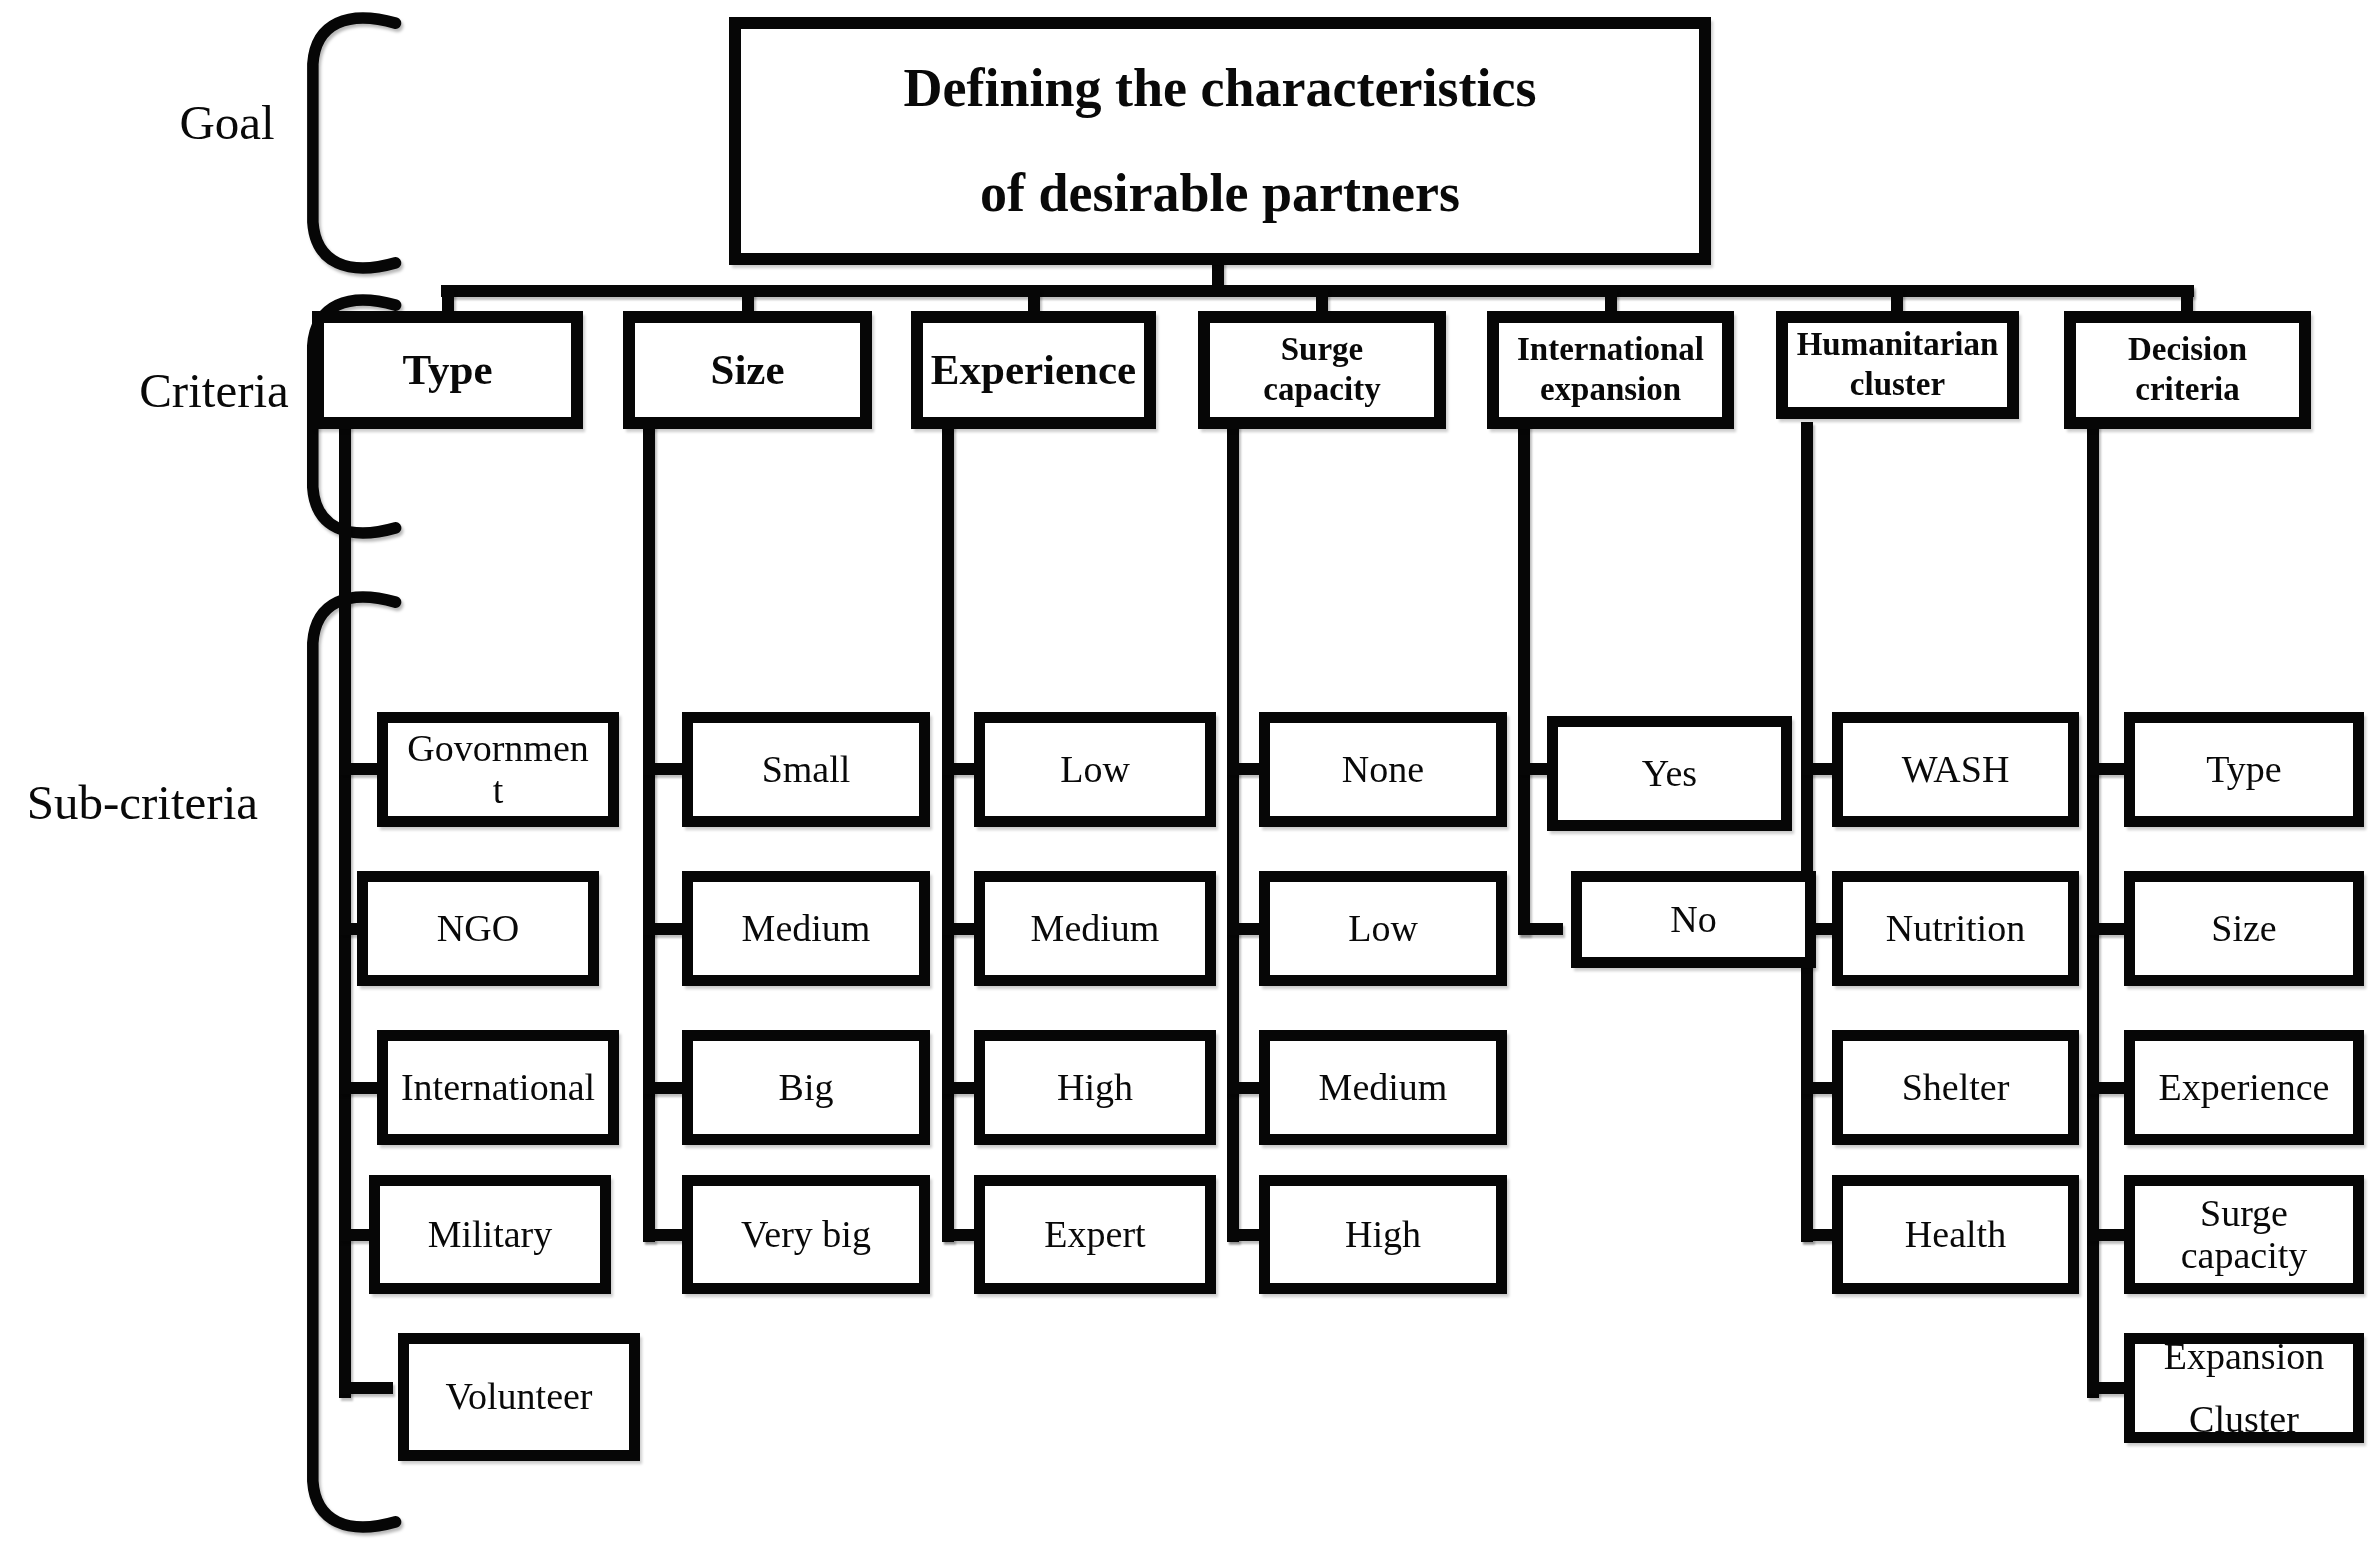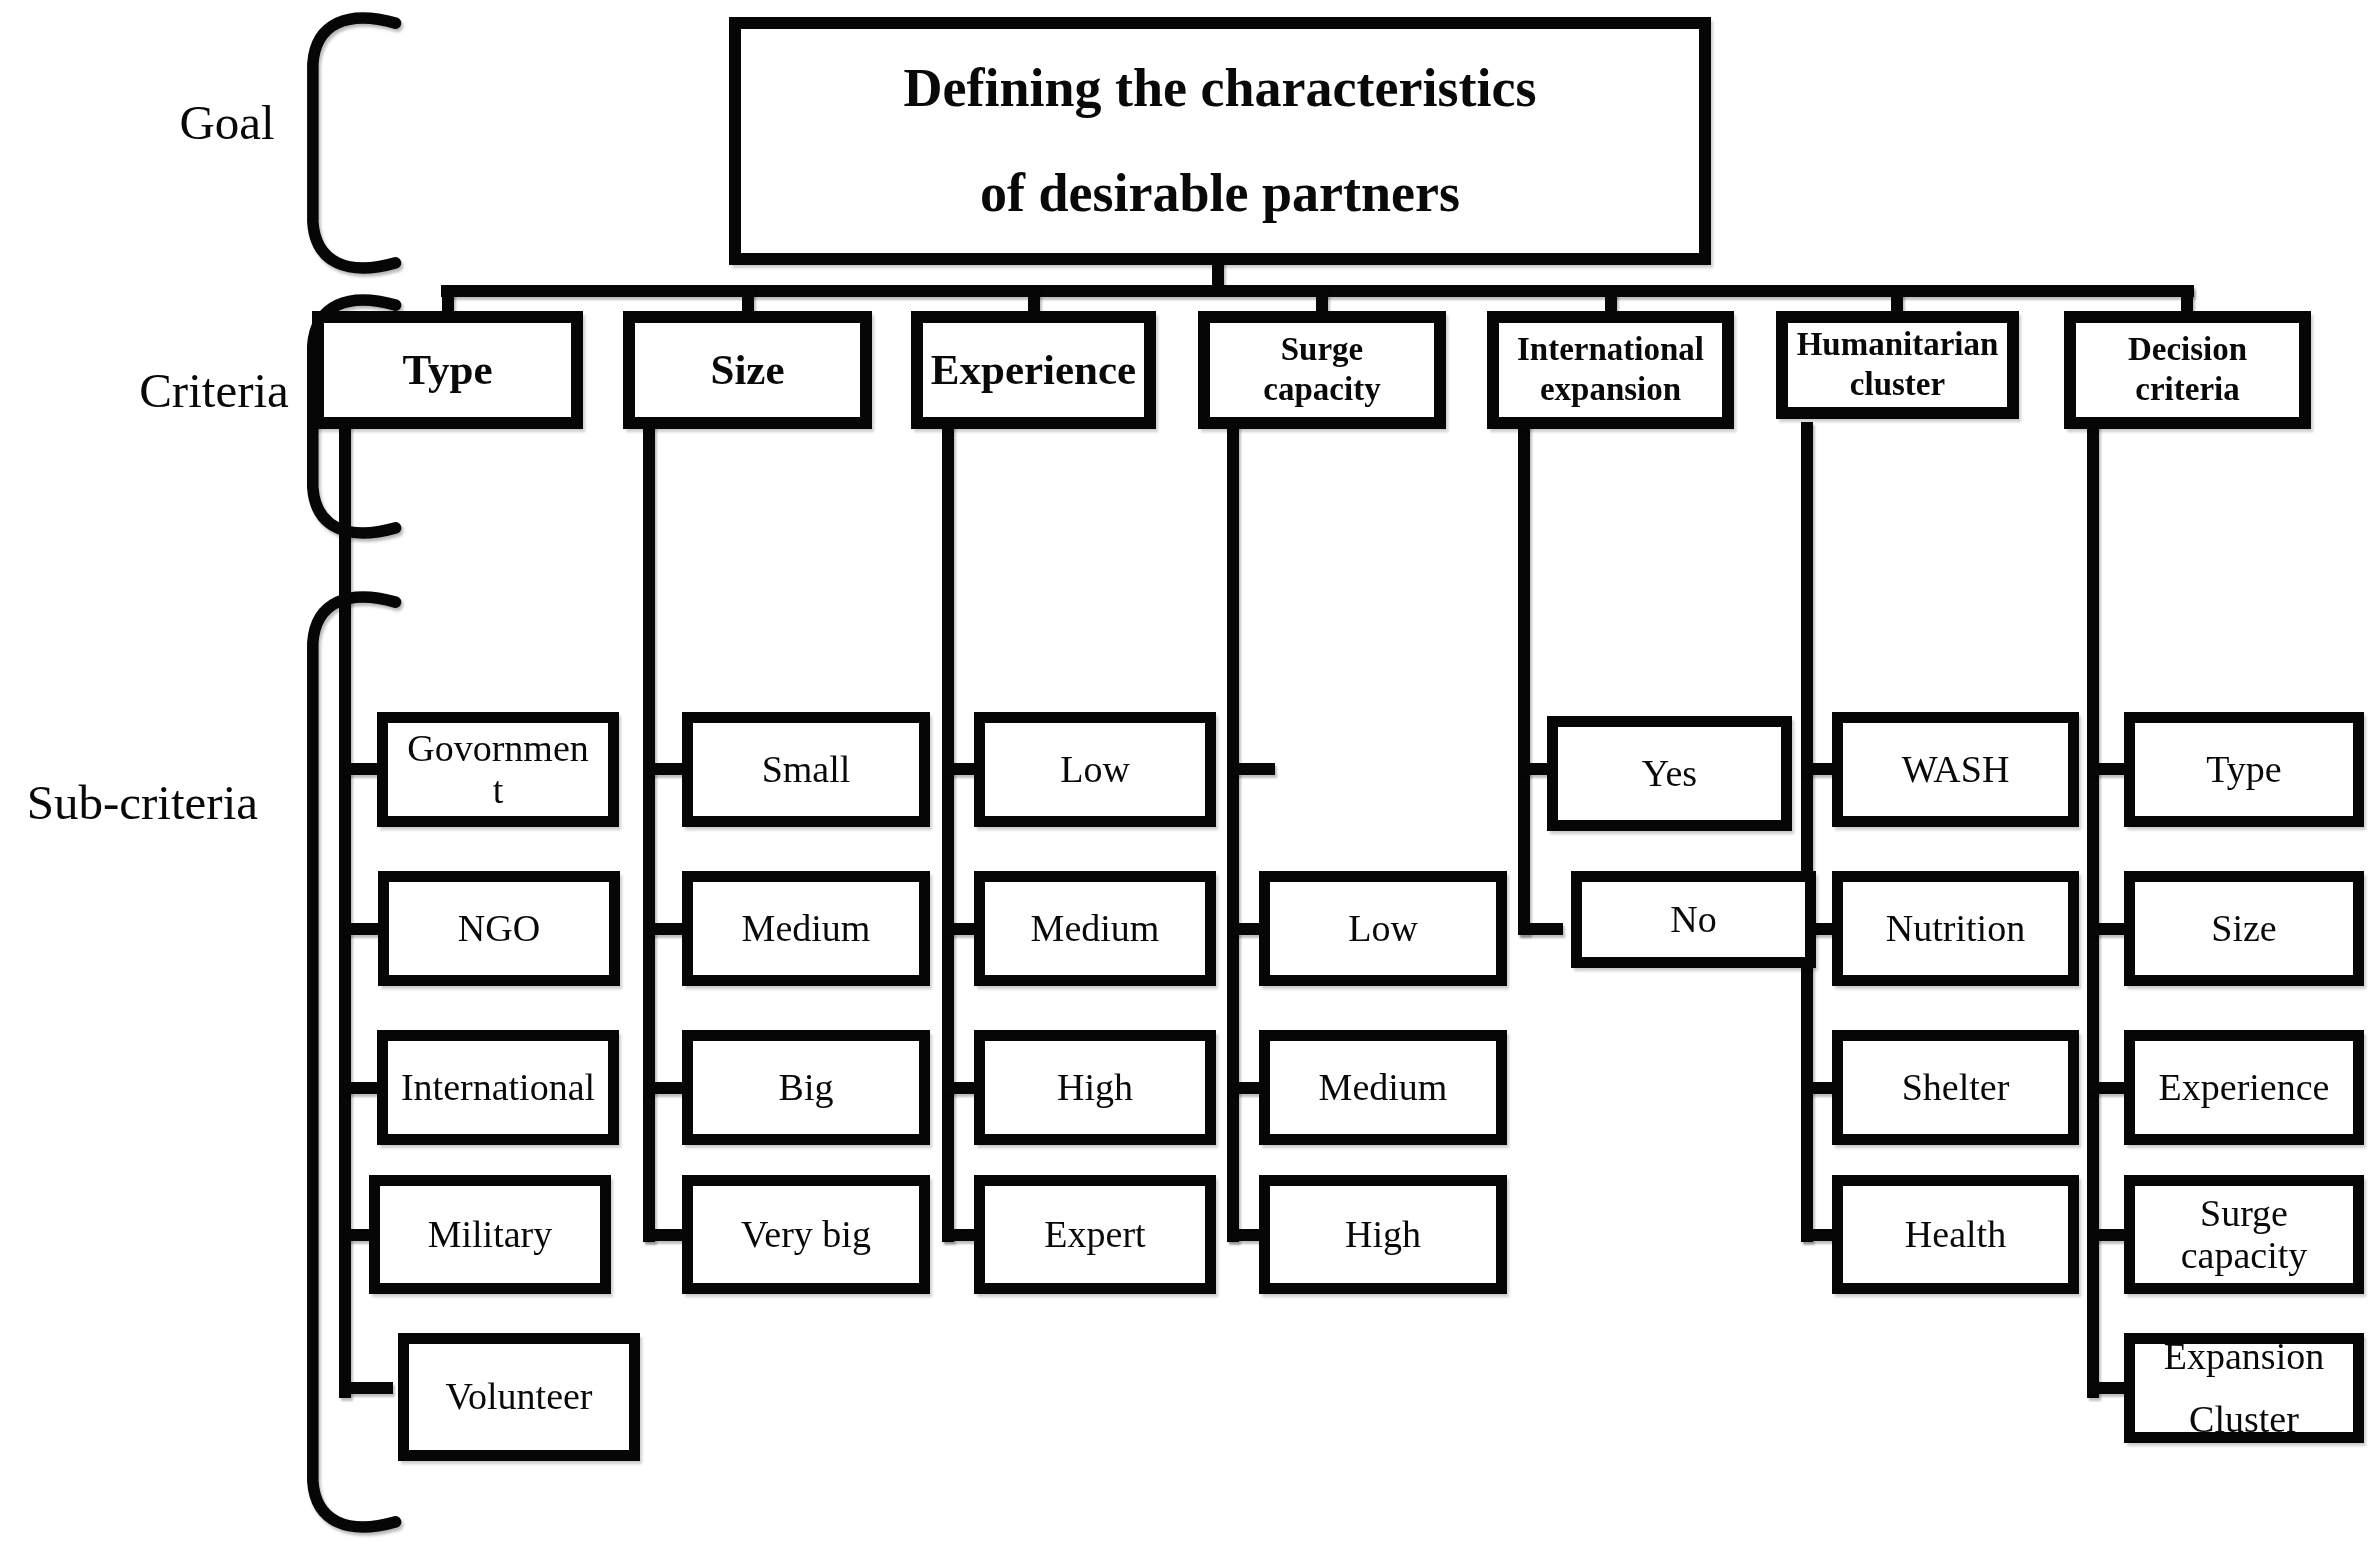--- a/index.html
+++ b/index.html
@@ -125,21 +125,21 @@
     </div>
   <div class="box crit crit2" style="left:2064px;top:311px;width:247px;height:118px;">
     <span>Decision
 criteria</span>
     </div>
 
   <div class="box sub" style="left:377px;top:712px;width:242px;height:115px;line-height:1.1;">
     <span>Govornmen
 t</span>
     </div>
-  <div class="box sub" style="left:378px;top:871px;width:242px;height:115px;">
+  <div class="box sub" style="left:357px;top:871px;width:242px;height:115px;">
     <span>NGO</span>
     </div>
   <div class="box sub" style="left:377px;top:1030px;width:242px;height:115px;">
     <span>International</span>
     </div>
   <div class="box sub" style="left:369px;top:1175px;width:242px;height:119px;">
     <span>Military</span>
     </div>
   <div class="box sub" style="left:398px;top:1333px;width:242px;height:128px;font-family:Liberation Serif, serif;">
     <span>Volunteer</span>
@@ -164,20 +164,23 @@
   <div class="box sub" style="left:974px;top:871px;width:242px;height:115px;">
     <span>Medium</span>
     </div>
   <div class="box sub" style="left:974px;top:1030px;width:242px;height:115px;">
     <span>High</span>
     </div>
   <div class="box sub" style="left:974px;top:1175px;width:242px;height:119px;">
     <span>Expert</span>
     </div>
 
+  <div class="box sub" style="left:1259px;top:712px;width:248px;height:115px;">
+    <span>None</span>
+    </div>
   <div class="box sub" style="left:1259px;top:871px;width:248px;height:115px;">
     <span>Low</span>
     </div>
   <div class="box sub" style="left:1259px;top:1030px;width:248px;height:115px;">
     <span>Medium</span>
     </div>
   <div class="box sub" style="left:1259px;top:1175px;width:248px;height:119px;">
     <span>High</span>
     </div>
 

